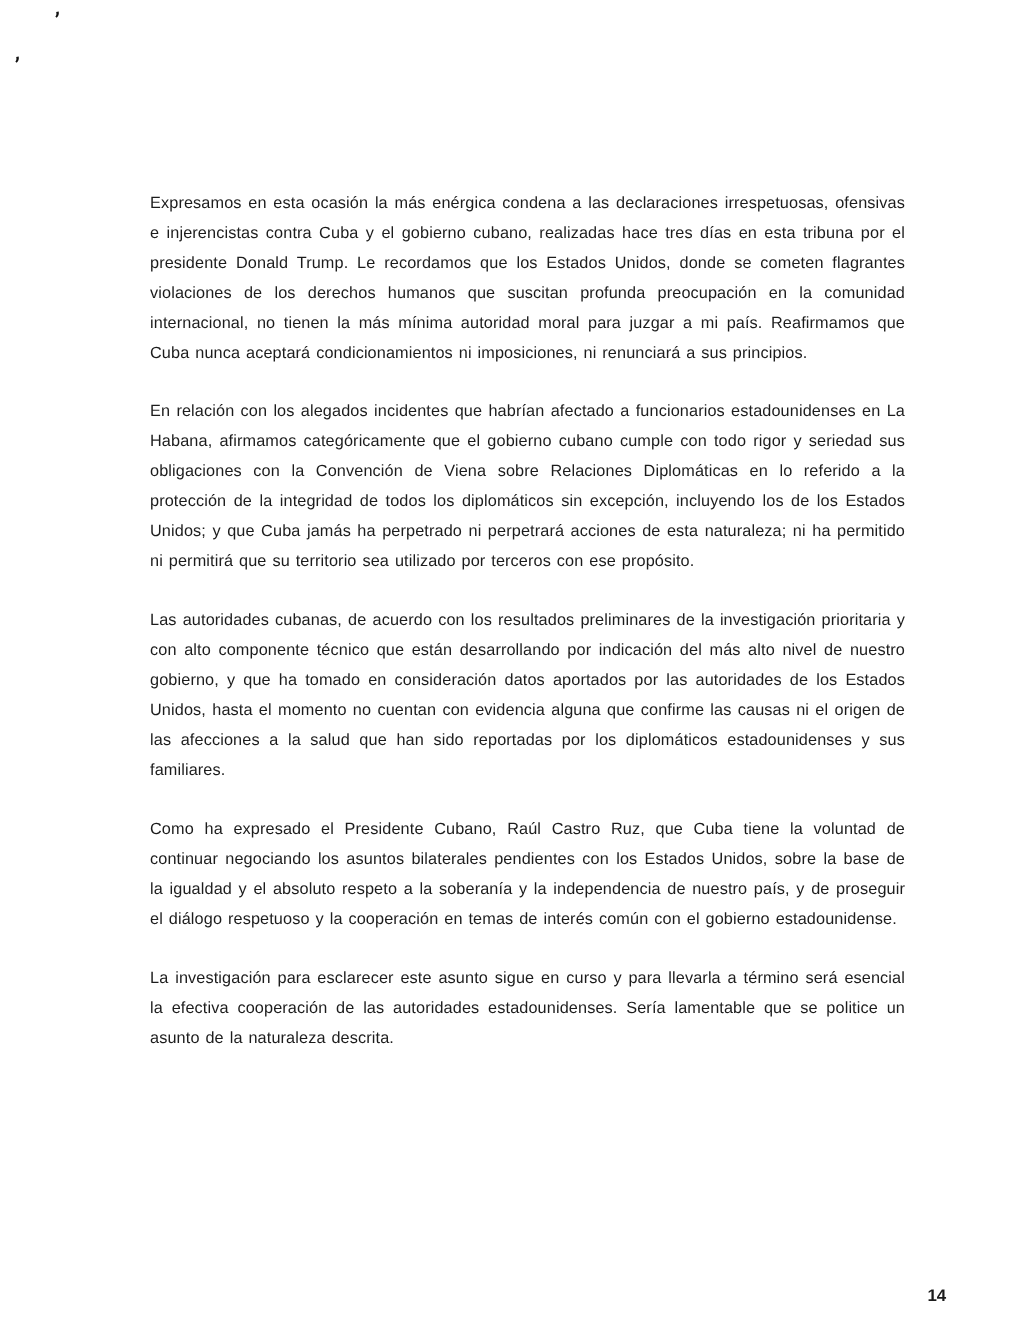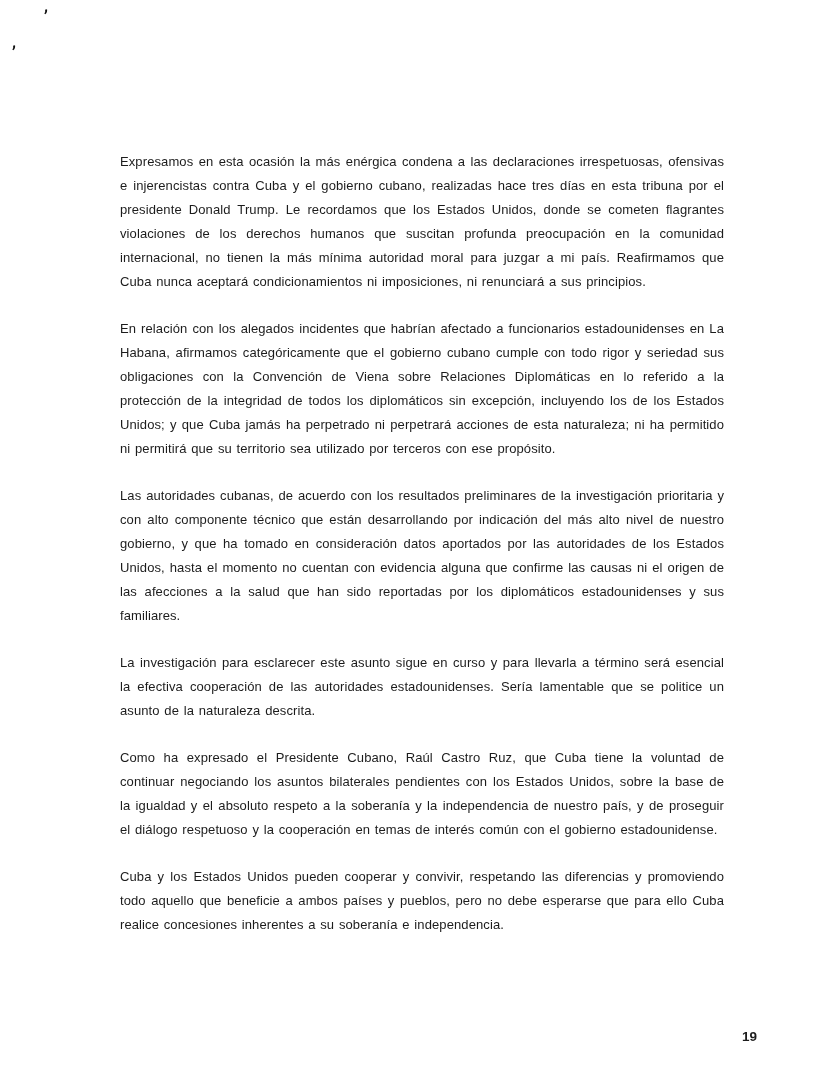--- a/index.html
+++ b/index.html
@@ -54,20 +54,19 @@
 
 <div class="sheet">
 
   <span class="pen-mark mark-1">’</span>
   <span class="pen-mark mark-2">’</span>
 
   <div class="text-block">
     <p>Expresamos en esta ocasión la más enérgica condena a las declaraciones irrespetuosas, ofensivas e injerencistas contra Cuba y el gobierno cubano, realizadas hace tres días en esta tribuna por el presidente Donald Trump. Le recordamos que los Estados Unidos, donde se cometen flagrantes violaciones de los derechos humanos que suscitan profunda preocupación en la comunidad internacional, no tienen la más mínima autoridad moral para juzgar a mi país. Reafirmamos que Cuba nunca aceptará condicionamientos ni imposiciones, ni renunciará a sus principios.</p>
     <p>En relación con los alegados incidentes que habrían afectado a funcionarios estadounidenses en La Habana, afirmamos categóricamente que el gobierno cubano cumple con todo rigor y seriedad sus obligaciones con la Convención de Viena sobre Relaciones Diplomáticas en lo referido a la protección de la integridad de todos los diplomáticos sin excepción, incluyendo los de los Estados Unidos; y que Cuba jamás ha perpetrado ni perpetrará acciones de esta naturaleza; ni ha permitido ni permitirá que su territorio sea utilizado por terceros con ese propósito.</p>
     <p>Las autoridades cubanas, de acuerdo con los resultados preliminares de la investigación prioritaria y con alto componente técnico que están desarrollando por indicación del más alto nivel de nuestro gobierno, y que ha tomado en consideración datos aportados por las autoridades de los Estados Unidos, hasta el momento no cuentan con evidencia alguna que confirme las causas ni el origen de las afecciones a la salud que han sido reportadas por los diplomáticos estadounidenses y sus familiares.</p>
+    <p>Como ha expresado el Presidente Cubano, Raúl Castro Ruz, que Cuba tiene la voluntad de continuar negociando los asuntos bilaterales pendientes con los Estados Unidos, sobre la base de la igualdad y el absoluto respeto a la soberanía y la independencia de nuestro país, y de proseguir el diálogo respetuoso y la cooperación en temas de interés común con el gobierno estadounidense.</p>
     <p>La investigación para esclarecer este asunto sigue en curso y para llevarla a término será esencial la efectiva cooperación de las autoridades estadounidenses. Sería lamentable que se politice un asunto de la naturaleza descrita.</p>
-    <p>Como ha expresado el Presidente Cubano, Raúl Castro Ruz, que Cuba tiene la voluntad de continuar negociando los asuntos bilaterales pendientes con los Estados Unidos, sobre la base de la igualdad y el absoluto respeto a la soberanía y la independencia de nuestro país, y de proseguir el diálogo respetuoso y la cooperación en temas de interés común con el gobierno estadounidense.</p>
-    <p>Cuba y los Estados Unidos pueden cooperar y convivir, respetando las diferencias y promoviendo todo aquello que beneficie a ambos países y pueblos, pero no debe esperarse que para ello Cuba realice concesiones inherentes a su soberanía e independencia.</p>
   </div>
 
-  <div class="page-number">19</div>
+  <div class="page-number">14</div>
 
 </div>
 
 </body></html>

